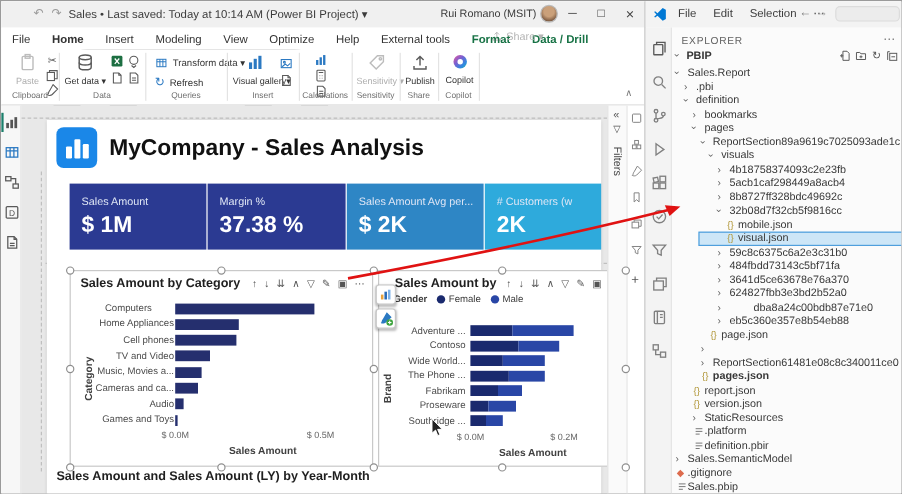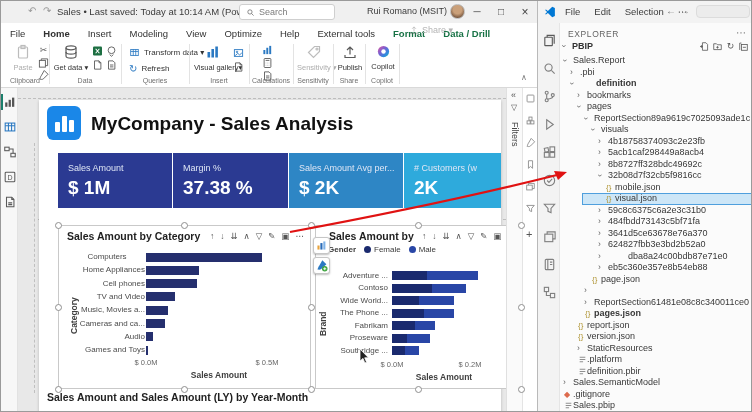--- a/index.html
+++ b/index.html
@@ -108,29 +108,20 @@
       <span class="abs" style="left:8px;top:4px;">
           <svg viewBox="0 0 16 16" width="100%" height="100%" fill="none" stroke="#5a5a5a" stroke-width="1.2">
             <rect x="2.5" y="2.5" width="11" height="11" rx="1"></rect>
             <rect x="5" y="2.5" width="6" height="4"></rect>
             <rect x="4.5" y="9" width="7" height="4.5"></rect>
           </svg>
         </span>
       <span class="abs" style="left:27px;top:4px;font-size:10px;color:#9a9a9a;">↶</span>
       <span class="abs" style="left:42px;top:4px;font-size:10px;color:#9a9a9a;">↷</span>
       <span id="pbi-title">Sales • Last saved: Today at 10:14 AM (Power BI Project) ▾</span>
-      <div id="pbi-search">
-        <span style="width:9px;height:9px;display:inline-block;">
-            <svg viewBox="0 0 16 16" width="100%" height="100%" fill="none" stroke="#5a5a5a" stroke-width="1.2">
-              <circle cx="7" cy="7" r="3.8"></circle>
-              <path d="M10 10 L13.5 13.5"></path>
-            </svg>
-          </span>
-        <span>Search</span>
-      </div>
       <span id="pbi-user">Rui Romano (MSIT)</span>
       <span id="pbi-avatar"></span>
       <span class="winbtn" style="right:48px;">─</span>
       <span class="winbtn" style="right:24px;">□</span>
       <span class="winbtn" style="right:0;font-size:12px;">×</span>
     </div>
 
     <div id="pbi-menubar">
       <span id="menu-items"><span class="menu-item">File</span><span class="menu-item active">Home</span><span class="menu-item">Insert</span><span class="menu-item">Modeling</span><span class="menu-item">View</span><span class="menu-item">Optimize</span><span class="menu-item">Help</span><span class="menu-item">External tools</span><span class="menu-item ctx">Format</span><span class="menu-item ctx">Data / Drill</span></span>
       <span id="pbi-share">
@@ -644,21 +635,21 @@
           <div class="trow" style="top: 32px;">
             <span class="chev open" style="left: 3px;">›</span>
             <span class="lbl" style="left: 13px;">Sales.Report</span>
           </div>
           <div class="trow" style="top: 43.5px;">
             <span class="chev" style="left: 10px;">›</span>
             <span class="lbl" style="left: 20px;">.pbi</span>
           </div>
           <div class="trow" style="top: 55px;">
             <span class="chev open" style="left: 10px;">›</span>
-            <span class="lbl" style="left: 36px; font-weight: bold;">definition</span>
+            <span class="lbl" style="left: 20px;">definition</span>
           </div>
           <div class="trow" style="top: 66.5px;">
             <span class="chev" style="left: 17px;">›</span>
             <span class="lbl" style="left: 27px;">bookmarks</span>
           </div>
           <div class="trow" style="top: 78px;">
             <span class="chev open" style="left: 17px;">›</span>
             <span class="lbl" style="left: 27px;">pages</span>
           </div>
           <div class="trow" style="top: 89.5px;">

